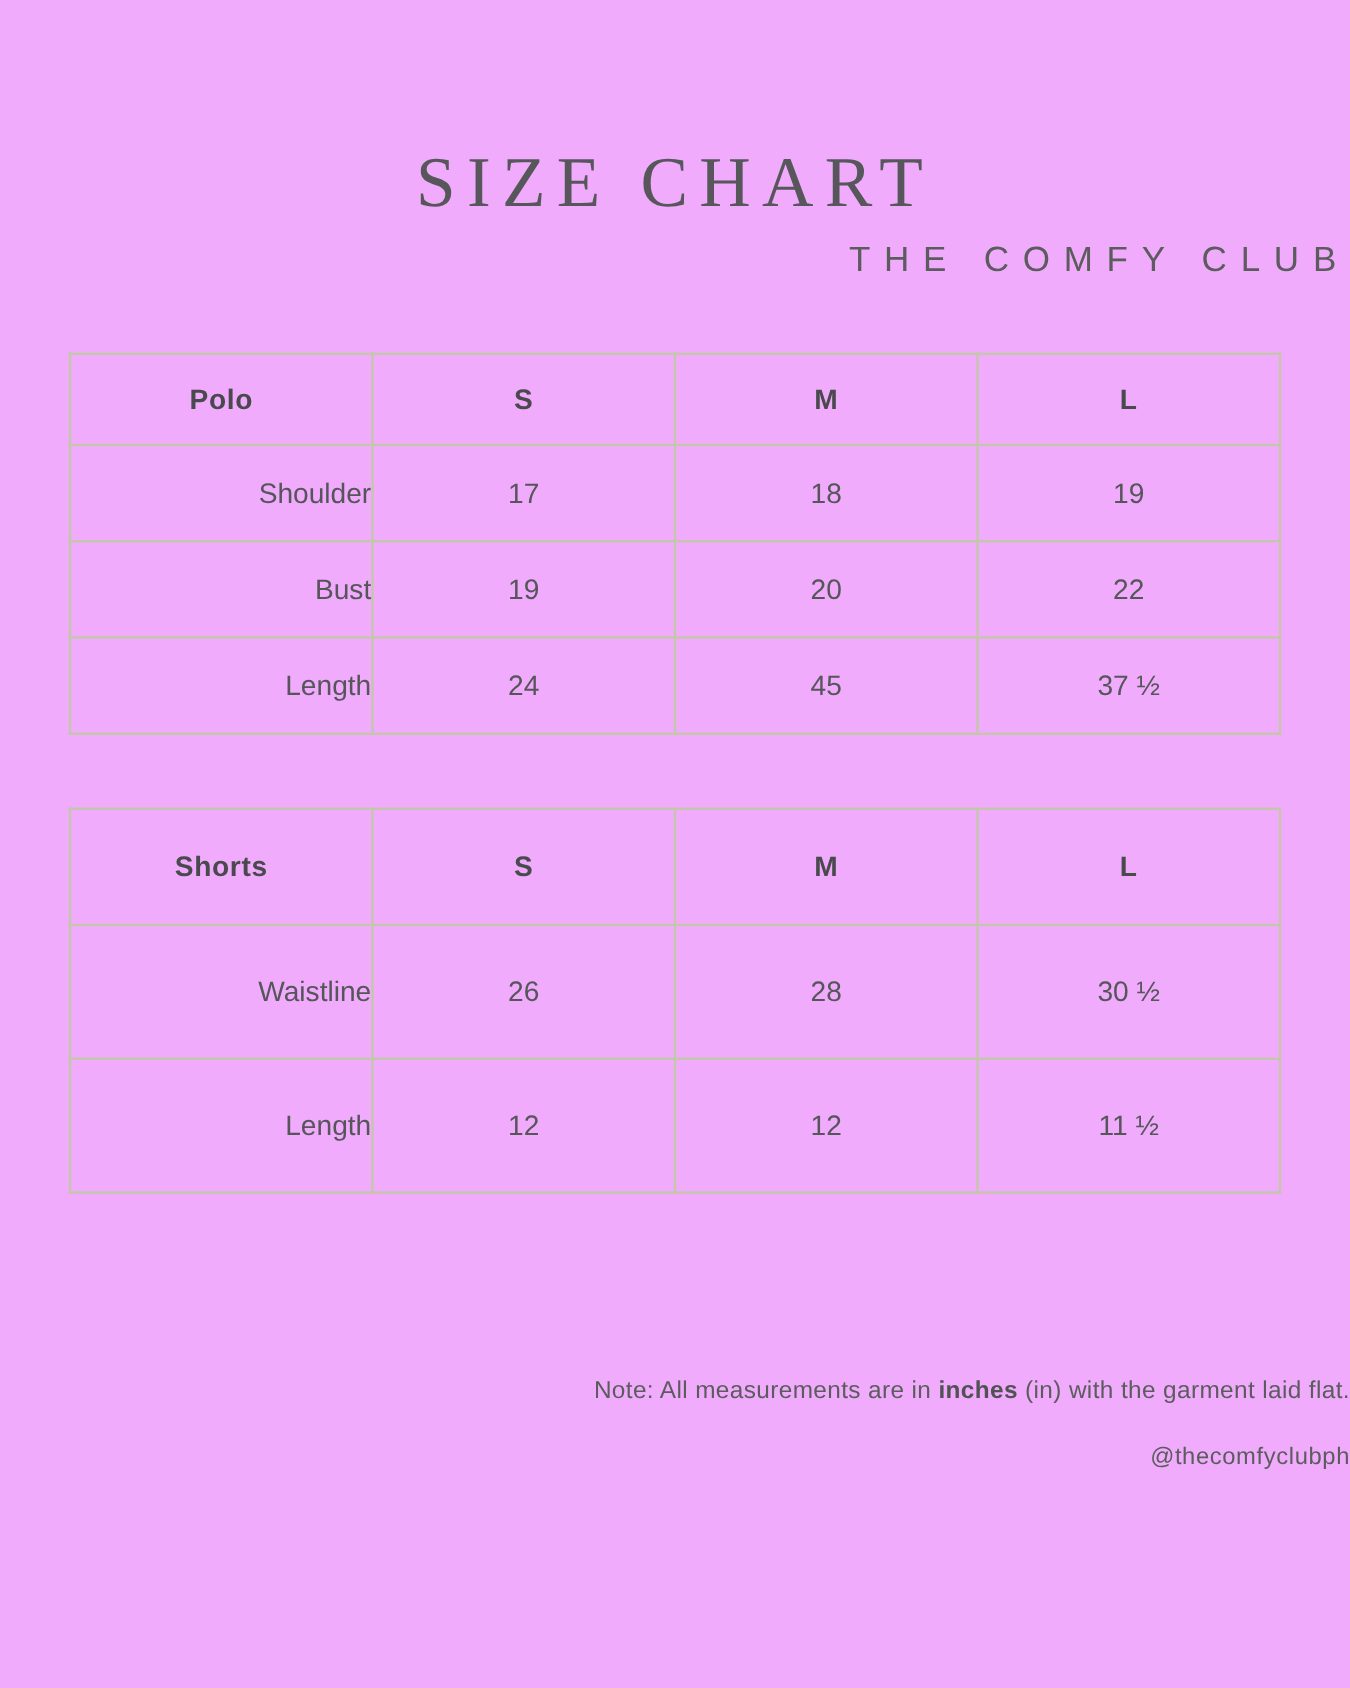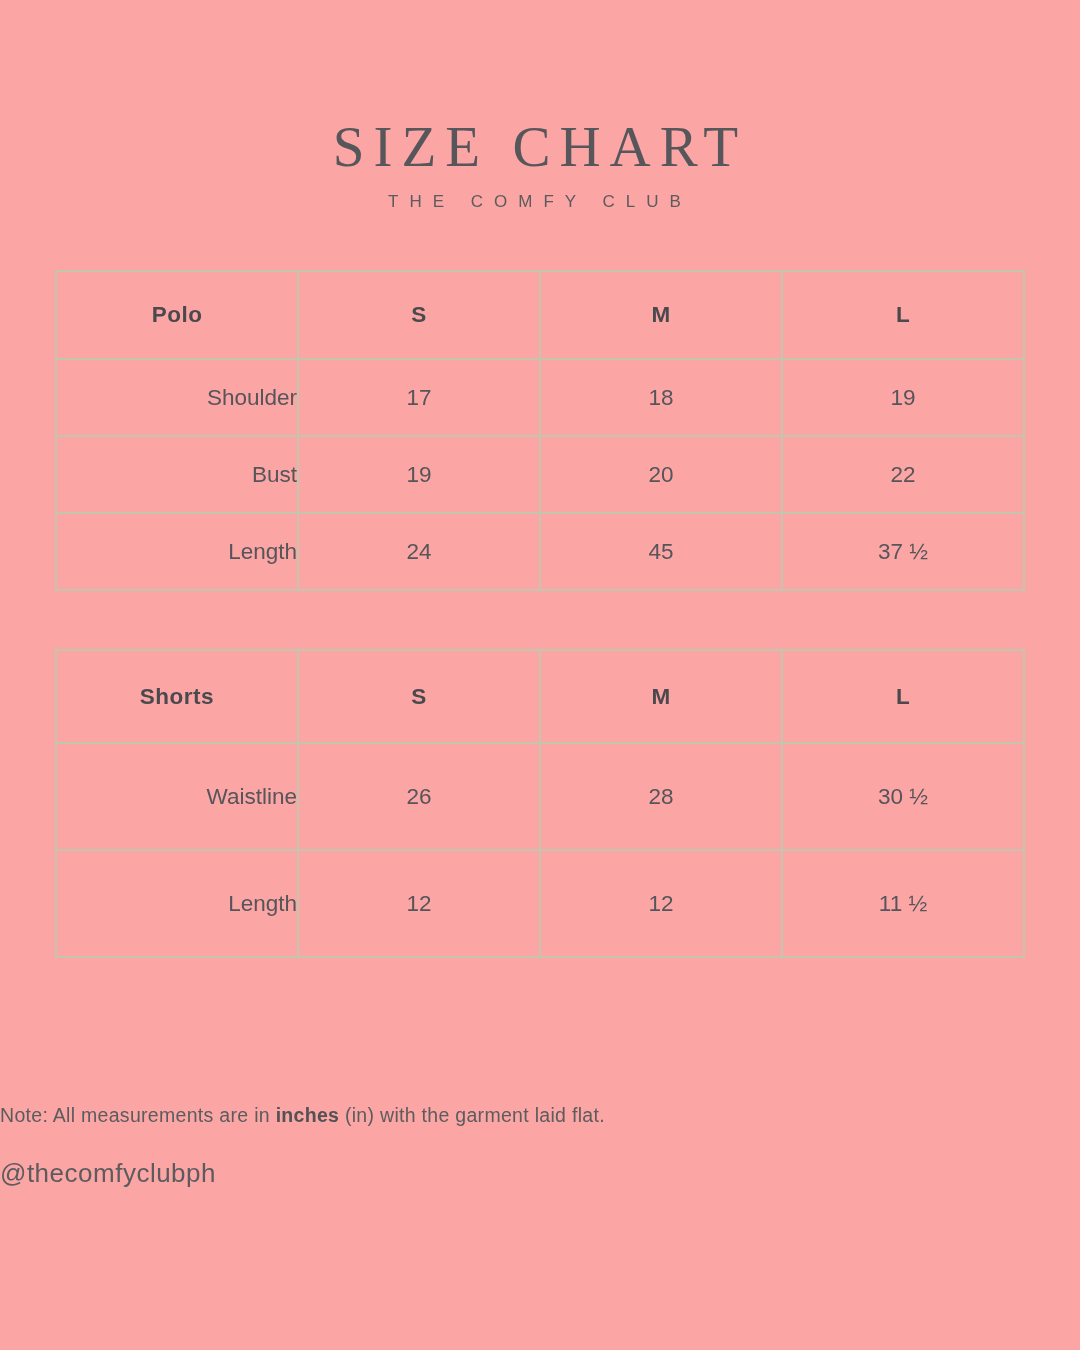--- a/index.html
+++ b/index.html
@@ -1,80 +1,81 @@
 <!DOCTYPE html>
 <html><head>
 <meta charset="utf-8">
 <style>
   * { margin: 0; padding: 0; box-sizing: border-box; }
   html, body { background: #e9e9e9; }
   .page {
     width: 1080px;
     height: 1350px;
     margin: 0 auto;
-    background: #fca5a5;
+    background: #f0abfc;
     font-family: "Liberation Sans", sans-serif;
     color: #57575b;
     overflow: hidden;
   }
   .header { text-align: center; padding-top: 118px; }
   .title {
     font-family: "Liberation Serif", "DejaVu Serif", serif;
     font-size: 57px;
     font-weight: 400;
     letter-spacing: 9px;
     color: #57575b;
     line-height: 1;
   }
   .subtitle {
     margin-top: 17px;
-    font-size: 17px;
+    font-size: 28px;
     letter-spacing: 11px;
     color: #5c5c5e;
+    text-align: right;
   }
   table.size-table {
     width: 970px;
     margin: 0 auto;
     border-collapse: collapse;
     table-layout: fixed;
   }
   table.size-table.polo { margin-top: 58px; }
   table.size-table.shorts { margin-top: 58px; }
   table.size-table th,
   table.size-table td {
     border: 2px solid #c5c5ad;
     font-size: 22.5px;
     color: #55555a;
     text-align: center;
     vertical-align: middle;
   }
-  table.size-table.polo th { height: 88px; }
+  table.size-table.polo th { height: 73px; }
   table.size-table.polo td { height: 77px; }
   table.size-table.shorts th { height: 93px; }
   table.size-table.shorts td { height: 107px; }
   table.size-table th {
     font-weight: bold;
     color: #4a4a4e;
     letter-spacing: 0.5px;
   }
   table.size-table td.row-label {
     text-align: right;
     padding-left: 11px;
   }
-  .footer { text-align: left; }
+  .footer { text-align: right; }
   .note {
     margin-top: 146px;
     font-size: 19.5px;
     color: #5c5c5e;
     letter-spacing: 0.3px;
   }
   .note b { font-weight: bold; color: #525256; }
   .handle {
     margin-top: 31px;
-    font-size: 26px;
+    font-size: 19px;
     color: #5c5c5e;
     letter-spacing: 0.5px;
   }
 </style>
 </head>
 <body>
 
 <div class="page">
 
   <div class="header">

